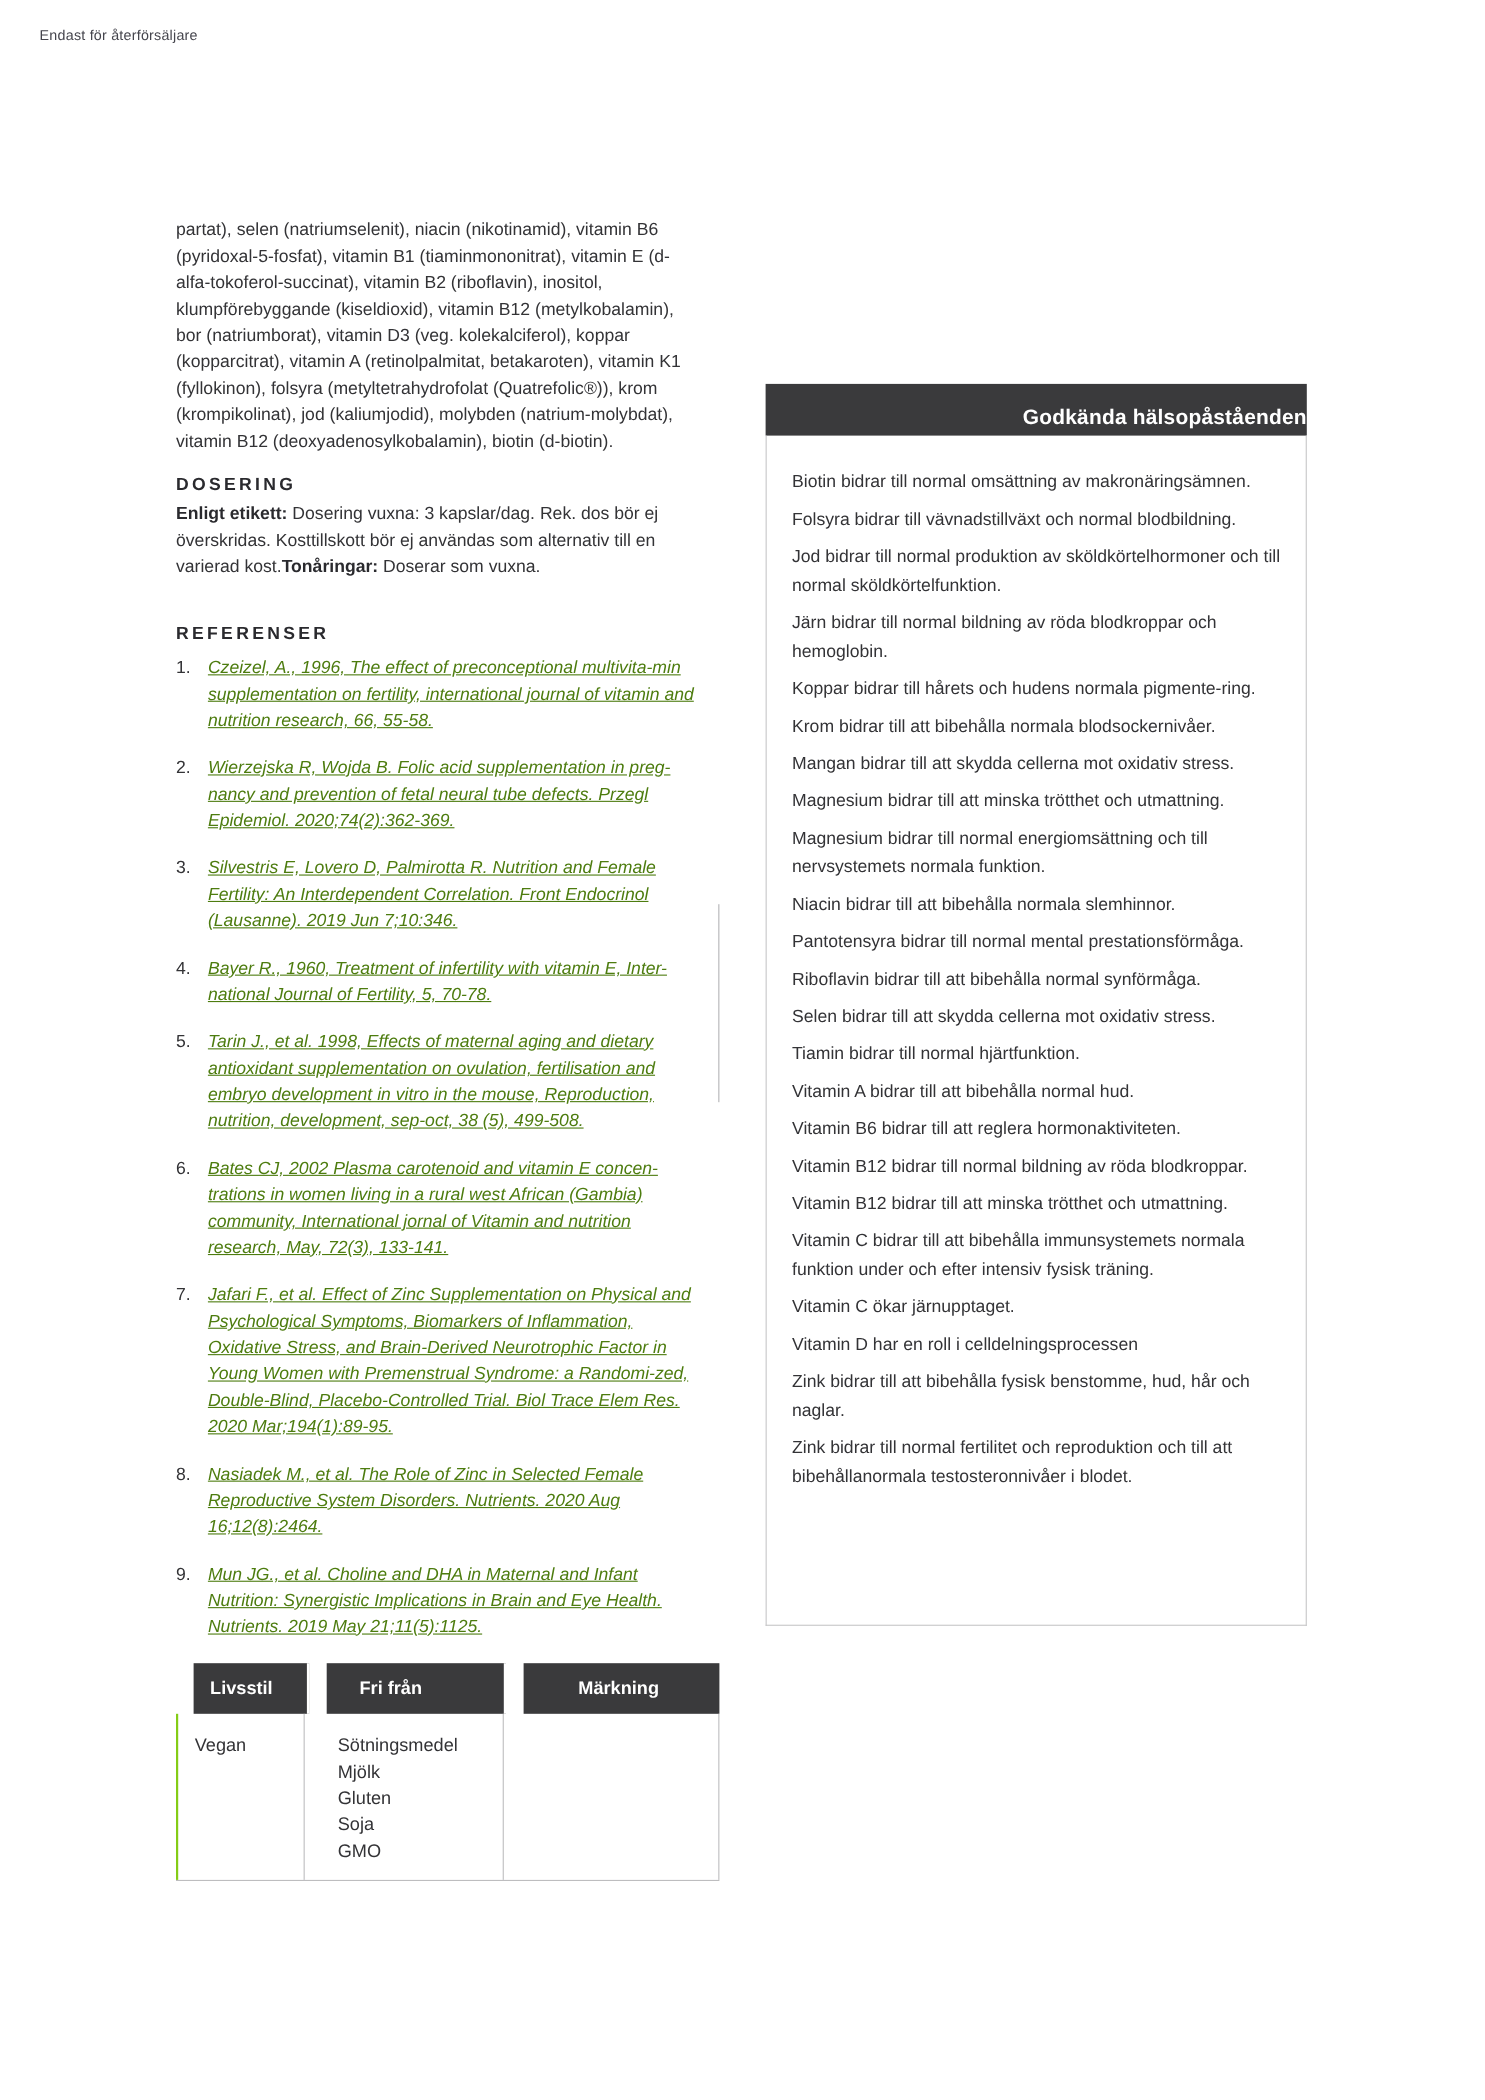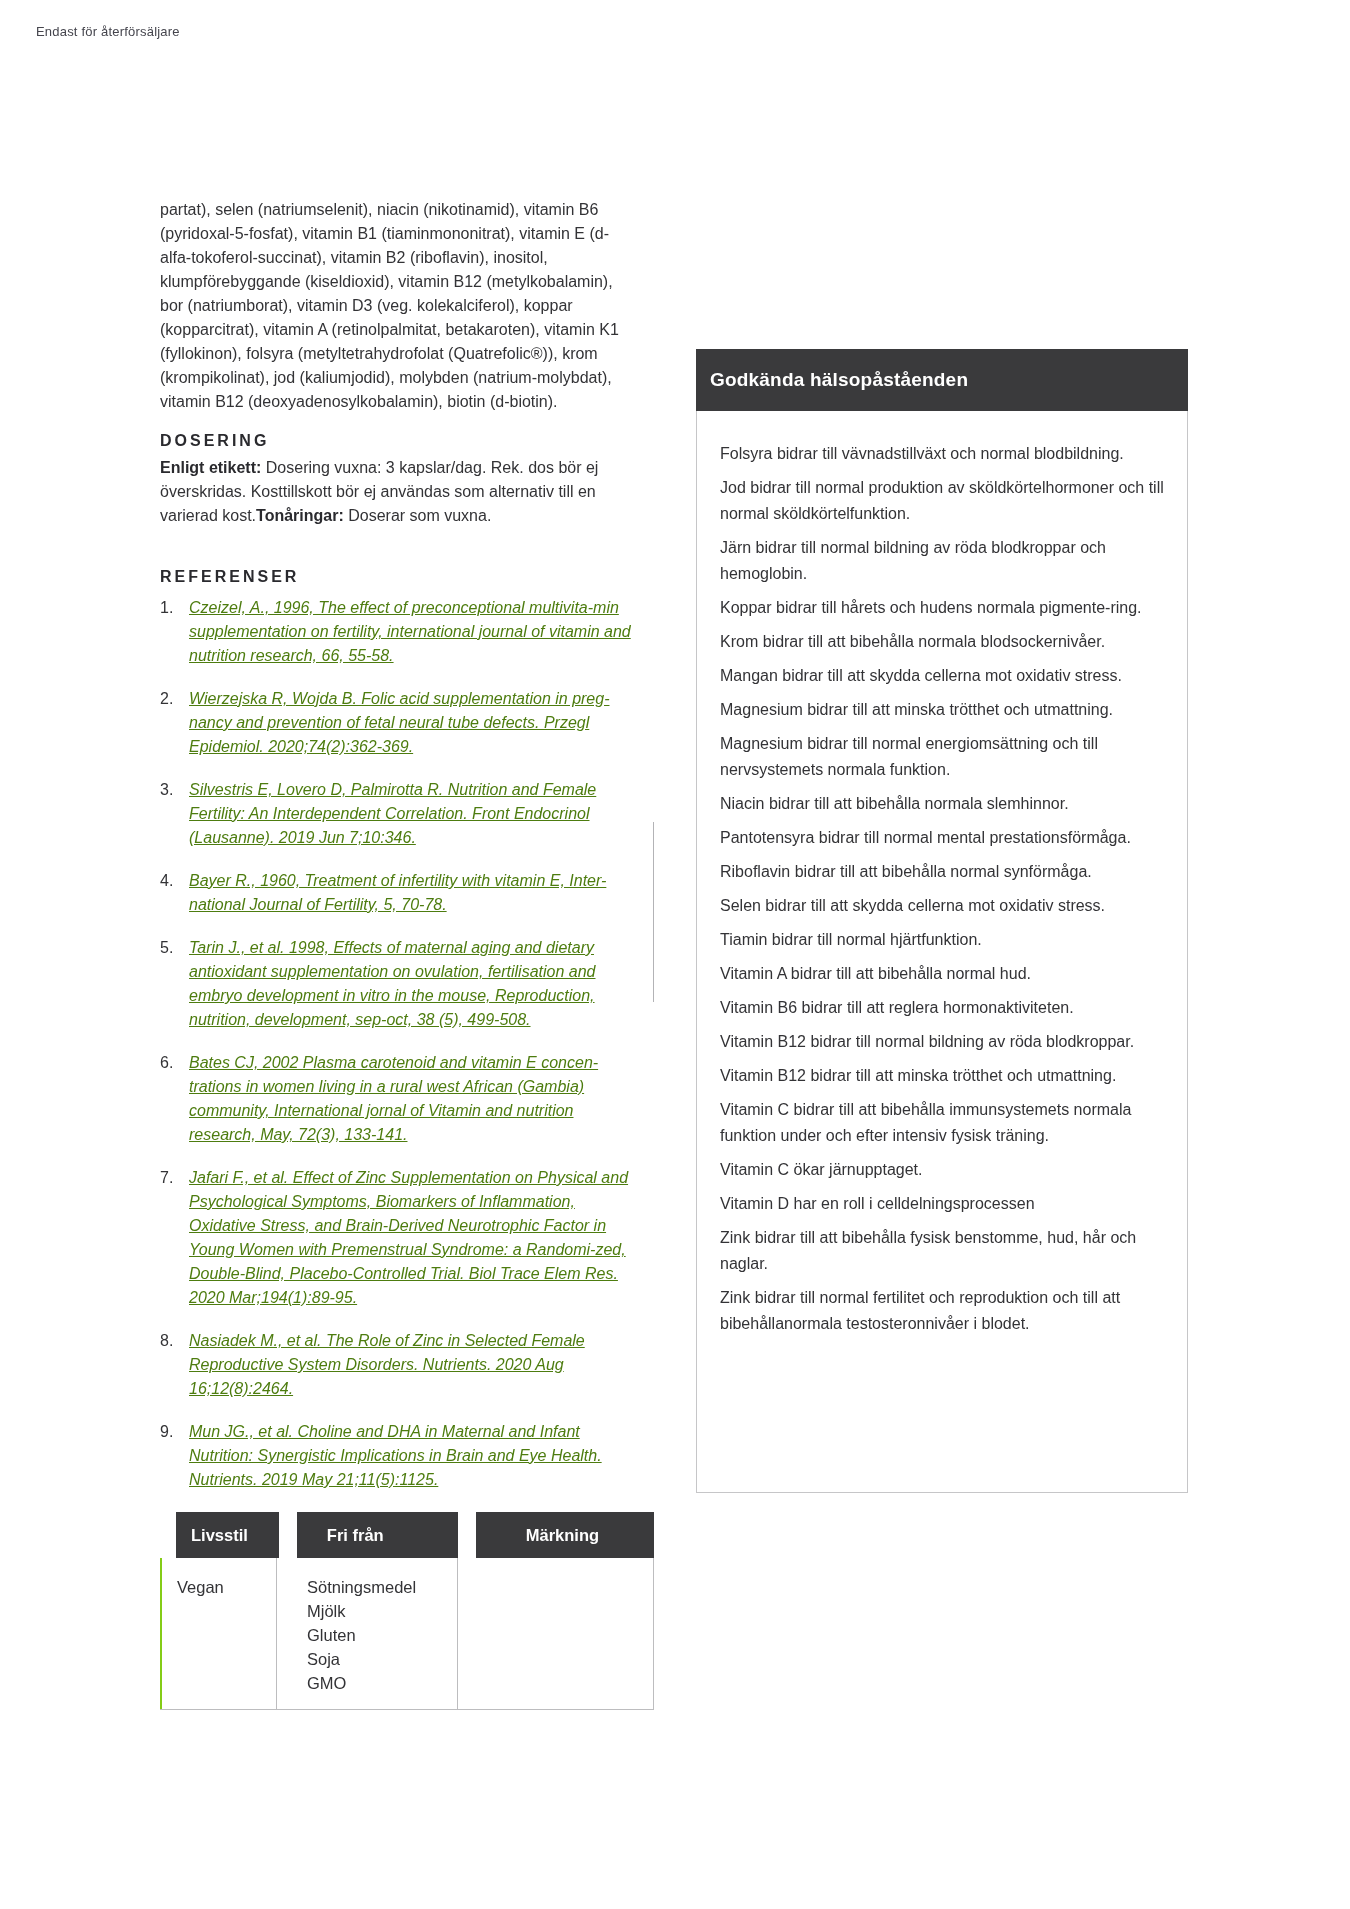--- a/index.html
+++ b/index.html
@@ -39,24 +39,25 @@
   .col-divider {
     position: absolute; left: 653px; top: 822px;
     width: 1px; height: 180px; background: #b3b3b6;
   }
   
   .claims-box {
     position: absolute; left: 696px; top: 349px;
     width: 492px; height: 1144px;
   }
   .claims-header {
-    height: 62px; background: #3a3a3c;
+    height: 47px; background: #3a3a3c;
     color: #ffffff; font-size: 19px; font-weight: bold;
     line-height: 62px; padding-left: 14px;
     letter-spacing: 0.2px;
+    text-align: right;
   }
   .claims-body {
     border: 1px solid #c6c6c8; border-top: none;
     height: 1082px;
     padding: 30px 12px 20px 13px;
     overflow: hidden;
   }
   .claim-item {
     font-size: 16px; line-height: 26px; color: #333336;
     margin-bottom: 8px; padding-left: 10px;
@@ -129,20 +130,21 @@
       <span class="ref-text">Mun JG., et al. Choline and DHA in Maternal and Infant Nutrition: Synergistic Implications in Brain and Eye Health. Nutrients. 2019 May 21;11(5):1125.</span>
     </div>
   </div>
 </div>
 
 <div class="col-divider"></div>
 
 <div class="claims-box">
   <div class="claims-header">Godkända hälsopåståenden</div>
   <div class="claims-body">
+    <div class="claim-item">Biotin bidrar till normal omsättning av makronäringsämnen.</div>
     <div class="claim-item">Folsyra bidrar till vävnadstillväxt och normal blodbildning.</div>
     <div class="claim-item">Jod bidrar till normal produktion av sköldkörtelhormoner och till normal sköldkörtelfunktion.</div>
     <div class="claim-item">Järn bidrar till normal bildning av röda blodkroppar och hemoglobin.</div>
     <div class="claim-item">Koppar bidrar till hårets och hudens normala pigmente-ring.</div>
     <div class="claim-item">Krom bidrar till att bibehålla normala blodsockernivåer.</div>
     <div class="claim-item">Mangan bidrar till att skydda cellerna mot oxidativ stress.</div>
     <div class="claim-item">Magnesium bidrar till att minska trötthet och utmattning.</div>
     <div class="claim-item">Magnesium bidrar till normal energiomsättning och till nervsystemets normala funktion.</div>
     <div class="claim-item">Niacin bidrar till att bibehålla normala slemhinnor.</div>
     <div class="claim-item">Pantotensyra bidrar till normal mental prestationsförmåga.</div>

